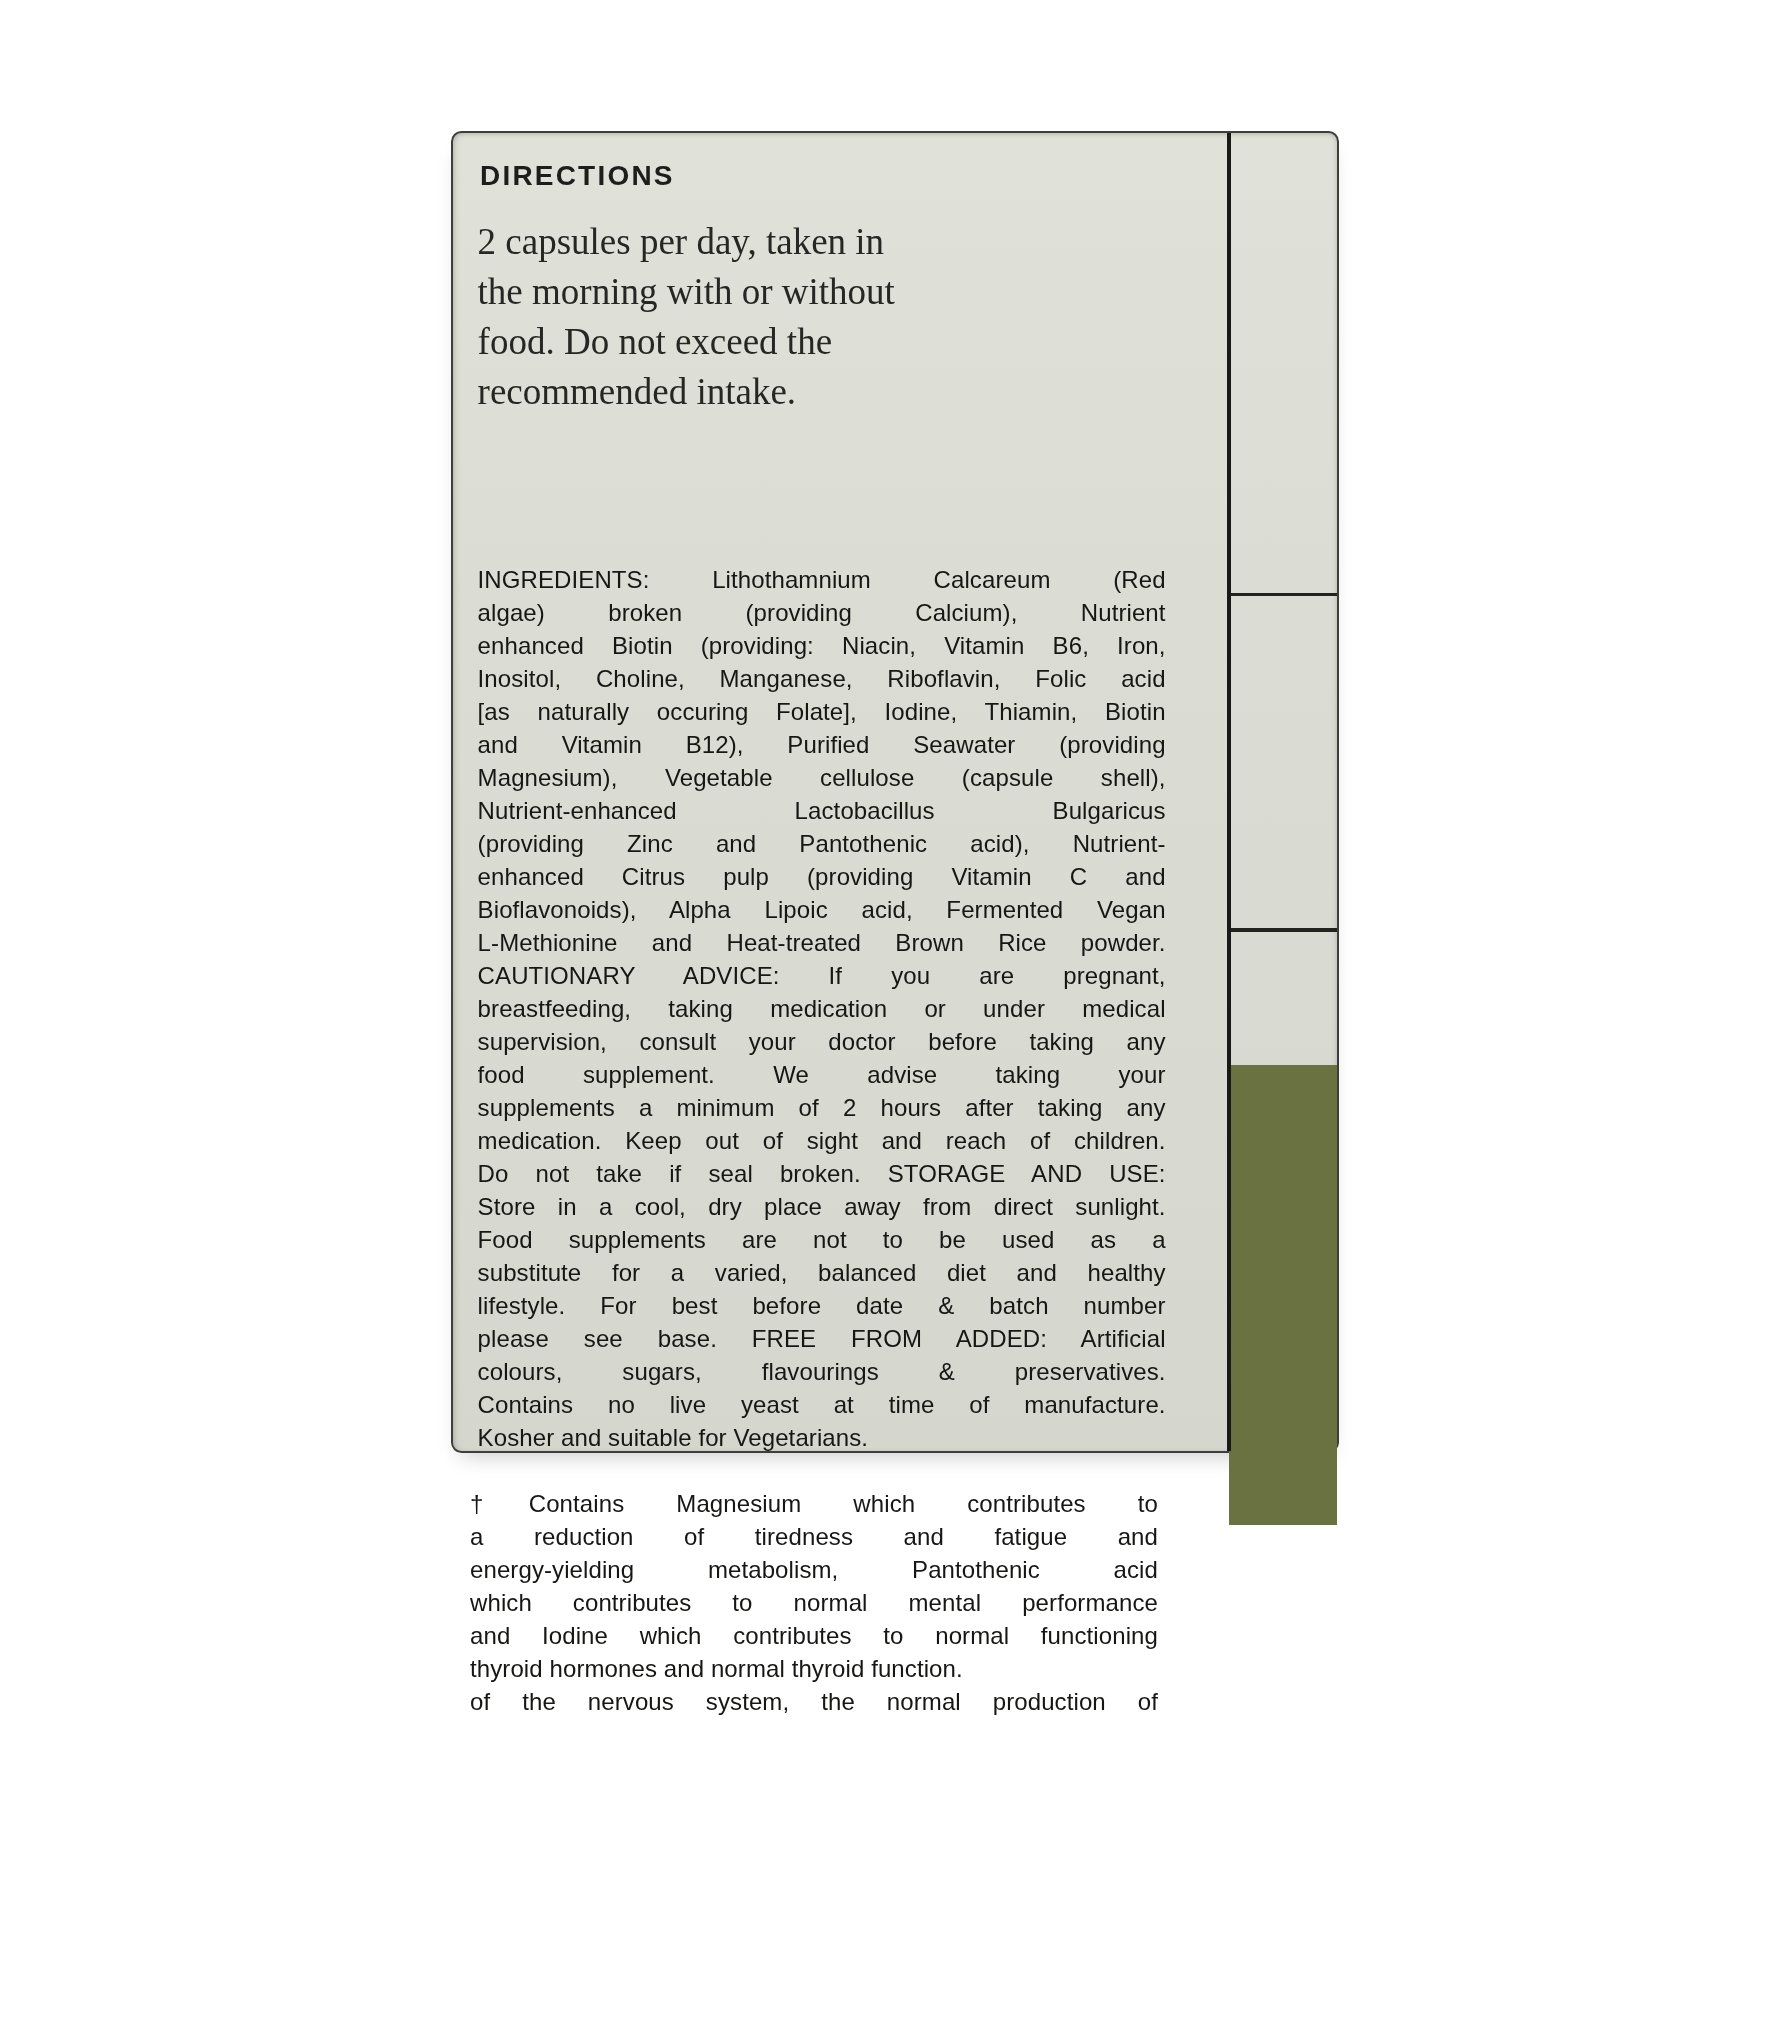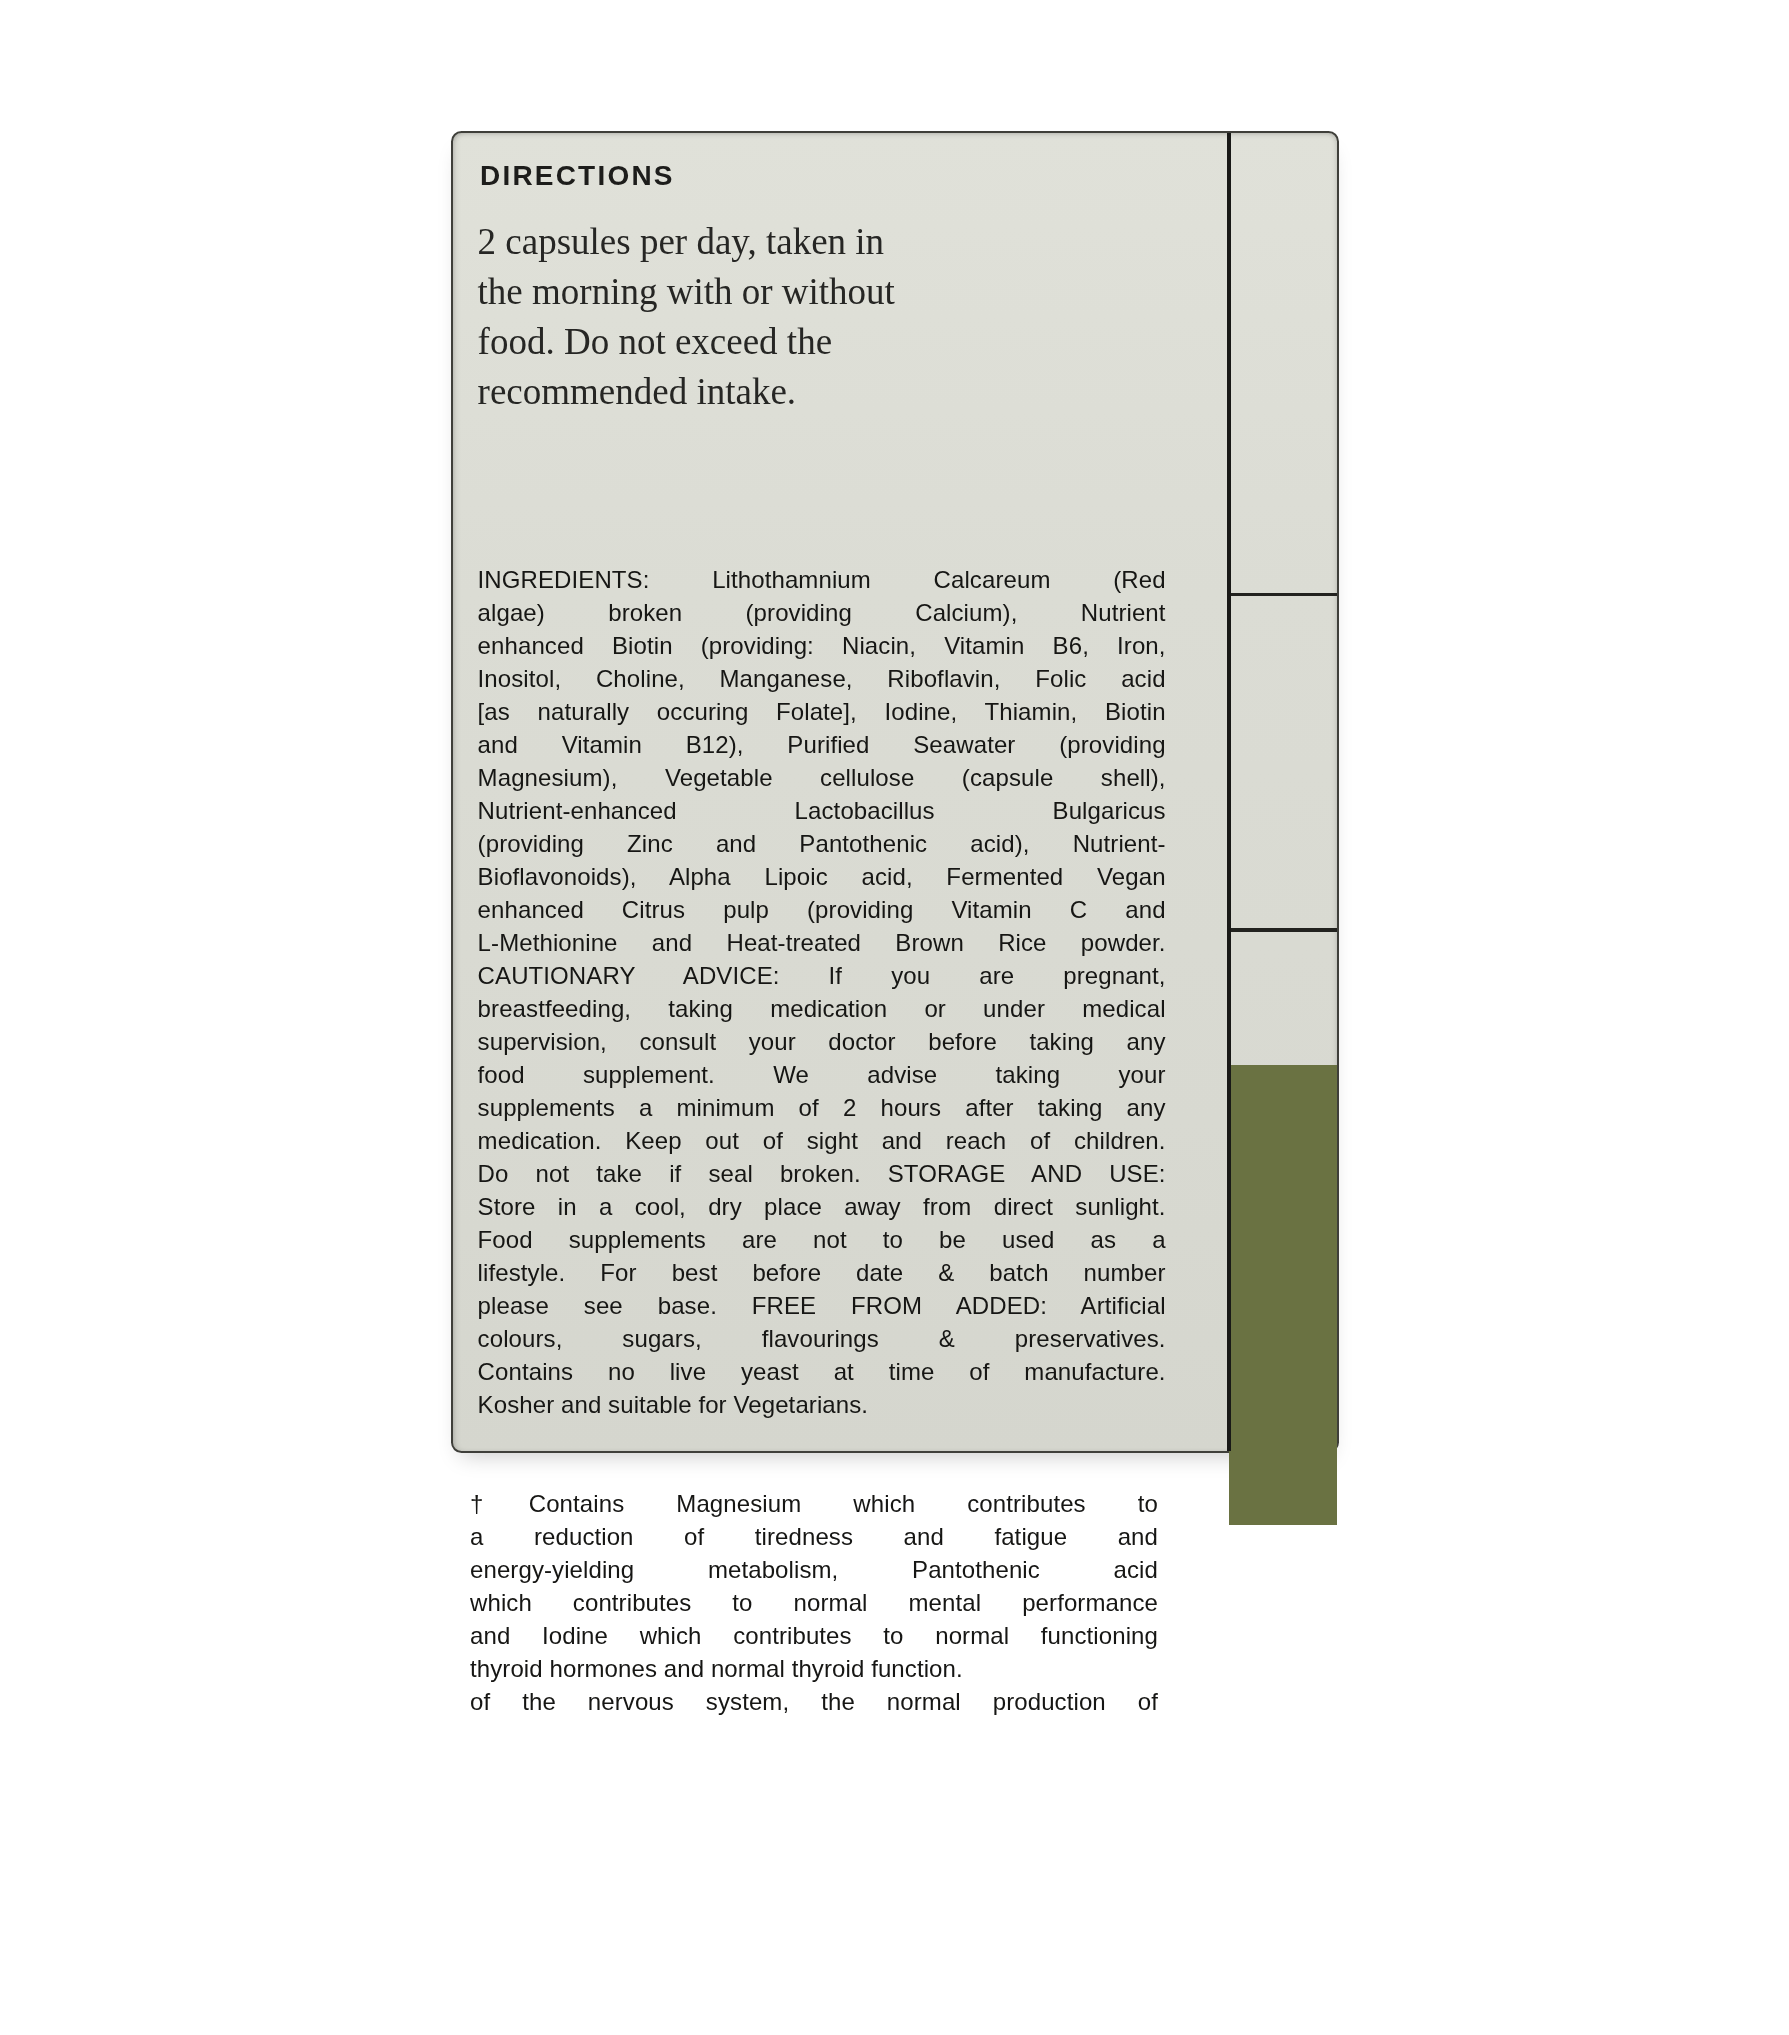--- a/index.html
+++ b/index.html
@@ -67,32 +67,33 @@
     <div class="info-block">
         <div class="jline">INGREDIENTS: Lithothamnium Calcareum (Red</div>
         <div class="jline">algae) broken (providing Calcium), Nutrient</div>
         <div class="jline">enhanced Biotin (providing: Niacin, Vitamin B6, Iron,</div>
         <div class="jline">Inositol, Choline, Manganese, Riboflavin, Folic acid</div>
         <div class="jline">[as naturally occuring Folate], Iodine, Thiamin, Biotin</div>
         <div class="jline">and Vitamin B12), Purified Seawater (providing</div>
         <div class="jline">Magnesium), Vegetable cellulose (capsule shell),</div>
         <div class="jline">Nutrient-enhanced Lactobacillus Bulgaricus</div>
         <div class="jline">(providing Zinc and Pantothenic acid), Nutrient-</div>
+        <div class="jline">enhanced Citrus pulp (providing Vitamin C and</div>
         <div class="jline">Bioflavonoids), Alpha Lipoic acid, Fermented Vegan</div>
-        <div class="jline">enhanced Citrus pulp (providing Vitamin C and</div>
         <div class="jline">L-Methionine and Heat-treated Brown Rice powder.</div>
         <div class="jline">CAUTIONARY ADVICE: If you are pregnant,</div>
         <div class="jline">breastfeeding, taking medication or under medical</div>
         <div class="jline">supervision, consult your doctor before taking any</div>
         <div class="jline">food supplement. We advise taking your</div>
         <div class="jline">supplements a minimum of 2 hours after taking any</div>
         <div class="jline">medication. Keep out of sight and reach of children.</div>
         <div class="jline">Do not take if seal broken. STORAGE AND USE:</div>
         <div class="jline">Store in a cool, dry place away from direct sunlight.</div>
         <div class="jline">Food supplements are not to be used as a</div>
+        <div class="jline">substitute for a varied, balanced diet and healthy</div>
         <div class="jline">lifestyle. For best before date &amp; batch number</div>
         <div class="jline">please see base. FREE FROM ADDED: Artificial</div>
         <div class="jline">colours, sugars, flavourings &amp; preservatives.</div>
         <div class="jline">Contains no live yeast at time of manufacture.</div>
         <div class="jline lastline">Kosher and suitable for Vegetarians.</div>
       </div>
 
     <div class="footnote-block">
         <div class="jline">†Contains Magnesium which contributes to</div>
         <div class="jline">a reduction of tiredness and fatigue and</div>

